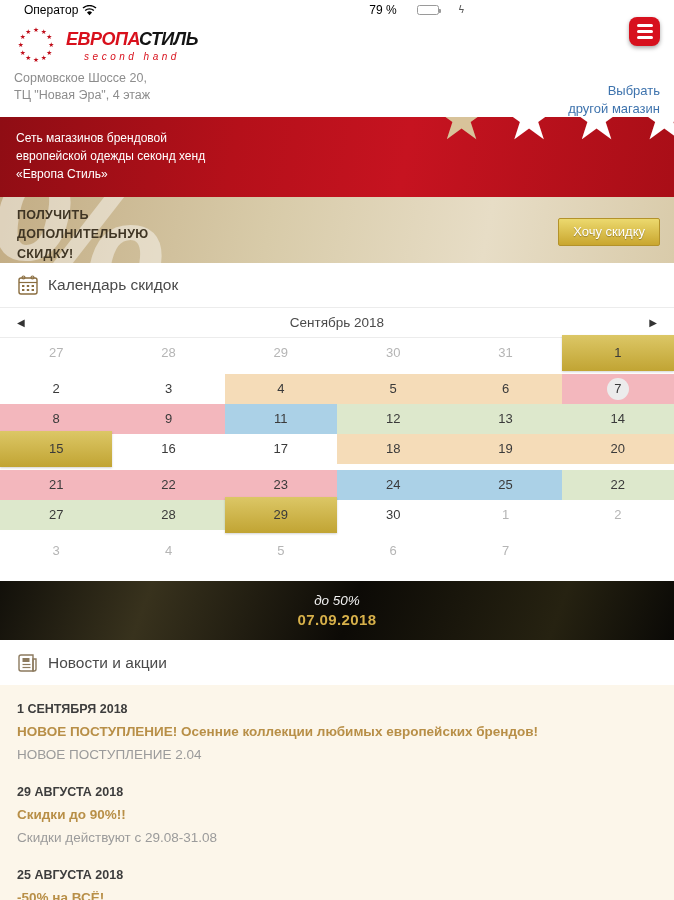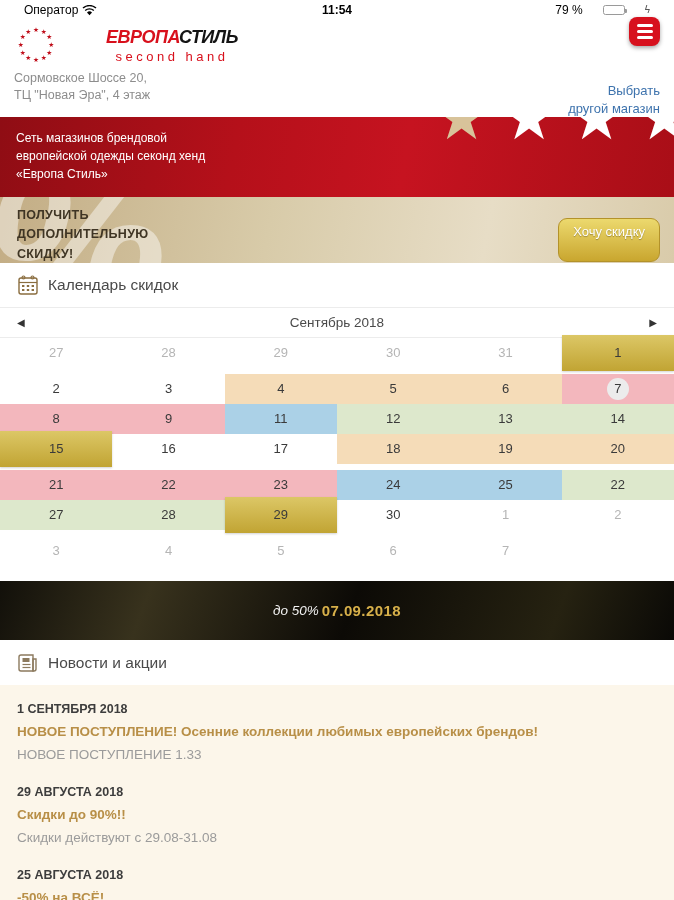--- a/index.html
+++ b/index.html
@@ -16,25 +16,25 @@
   .sb-right{ width:220px; display:flex; align-items:center; justify-content:flex-end; gap:20px; }
   .battery{ position:relative; width:22px; height:10px; border:1px solid #9a9a9a; border-radius:2.5px; padding:1px; }
   .battery::after{ content:""; position:absolute; right:-3px; top:2.5px; width:2px; height:4px; background:#9a9a9a; border-radius:0 1px 1px 0; }
   .battery-fill{ width:80%; height:100%; background:#53d769; border-radius:1px; }
   .bolt{ font-size:10px; color:#555; line-height:1; }
 
   
   .header{ position:relative; height:97px; background:#fff; padding:4px 14px 0; }
   .logo-row{ display:flex; align-items:center; gap:8px; }
   .logo-stars{ width:44px; height:42px; }
-  .logo-text-wrap{ display:flex; flex-direction:column; align-items:center;margin-left:40px; }
+  .logo-text-wrap{ display:flex; flex-direction:column; align-items:center; }
   .logo-text{ font-size:18px; font-weight:bold; font-style:italic; letter-spacing:-0.5px; white-space:nowrap; }
   .logo-red{ color:#d8101c; }
   .logo-black{ color:#141414; }
-  .logo-sub{ font-size:13px; letter-spacing:3.5px; color:#d8101c; margin-top:1px; }
+  .logo-sub{ font-size:10px; letter-spacing:3.5px; color:#d8101c; margin-top:1px;font-style:italic; }
   .phone{ font-size:15px; font-weight:bold; color:#1f1f1f; margin-top:9px; }
   .address{ font-size:12.5px; color:#8d8d8d; line-height:1.35; margin-top:4px; }
   .change-store{ position:absolute; right:14px; top:62px; text-align:right; font-size:13px; line-height:1.35; color:#3e73ad; cursor:pointer; }
   .hamburger{ position:absolute; right:14px; top:-3px; width:31px; height:29px; background:#d7111e; border-radius:8px;
     display:flex; flex-direction:column; justify-content:center; align-items:center; gap:2.5px; box-shadow:0 2px 4px rgba(0,0,0,.35); cursor:pointer; }
   .hamburger i{ width:16px; height:3.2px; background:#fff; border-radius:2px; }
 
   
   .promo{ position:relative; height:80px; overflow:hidden;
     background:linear-gradient(100deg,#8f0d14 0%,#b5101a 35%,#c61320 60%,#a90e17 100%); }
@@ -42,22 +42,22 @@
   .promo-stars{ position:absolute; top:0; right:-18px; display:flex; gap:12px; height:44px; overflow:hidden; }
   .banner-star{ display:block; position:relative; top:-30px; font-size:62px; line-height:62px; color:#fff; }
   .banner-star.tan{ color:#d8c39a; }
 
   
   .gold-banner{ position:relative; height:66px; overflow:hidden;
     background:linear-gradient(100deg,#c3ad85 0%,#d8cba9 40%,#e7ddc6 72%,#d9cbaa 100%); }
   .gold-watermark{ position:absolute; left:-15px; top:-72px; font-size:205px; font-weight:bold; font-style:italic;
     color:rgba(255,255,255,.45); pointer-events:none; }
   .gold-text{ position:relative; padding:9px 17px; font-size:12.5px; font-weight:bold; color:#3f3524; line-height:1.55; letter-spacing:.3px; }
-  .gold-btn{ position:absolute; right:14px; top:21px; padding:5px 14px 22px; font-size:13px; color:#fff;
-    background:linear-gradient(#ecd96e,#c9a62f); border:1px solid #b3922a; border-radius:9px;
+  .gold-btn{ position:absolute; right:14px; top:21px; padding:5px 14px 6px; font-size:13px; color:#fff;
+    background:linear-gradient(#ecd96e,#c9a62f); border:1px solid #b3922a; border-radius:2px;
     text-shadow:0 1px 1px rgba(0,0,0,.3); cursor:pointer; }
 
   
   .section-head{ display:flex; align-items:center; gap:9px; padding-left:17px; }
   .section-head.cal{ height:44px; }
   .section-head.news{ height:45px; }
   .section-title{ font-size:15.5px; color:#4a4a4a; }
 
   
   .cal-nav{ position:relative; height:31px; line-height:30px; text-align:center; font-size:13.5px; color:#4a4a4a;
@@ -71,21 +71,21 @@
   .cell.peach{ background:#f5dcb8; }
   .cell.pink{ background:#f3b7bd; }
   .cell.blue{ background:#abd1e7; }
   .cell.green{ background:#dde8cc; }
   .cell.gold{ position:relative; top:-3px; height:36px; line-height:36px; z-index:1;
     background:linear-gradient(#dcc766,#c1a433); box-shadow:0 1px 2px rgba(0,0,0,.18); }
   .cell.today span{ display:inline-block; width:22px; height:22px; line-height:22px; border-radius:50%; background:#ececec; }
   .cal-bottom-gap{ height:15px; background:#fff; }
 
   
-  .sale-banner{ height:59px; display:flex; flex-direction:row; align-items:center; justify-content:center; gap:3px;
+  .sale-banner{ height:59px; display:flex; flex-direction:column; align-items:center; justify-content:center; gap:3px;
     background:linear-gradient(110deg,#12100a 0%,#38321d 22%,#0c0a06 52%,#262211 82%,#0a0906 100%); }
   .sale-discount{ color:#f2f2f2; font-style:italic; font-size:13.5px; }
   .sale-date{ color:#d7b04a; font-weight:bold; font-size:15px; letter-spacing:.4px; }
 
   
   .news-body{ height:248px; background:#fcf6ea; padding:17px 17px 0; overflow:hidden; }
   .news-item{ margin-bottom:23px; cursor:pointer; }
   .news-date{ font-size:12.5px; font-weight:bold; color:#3d3d3d; margin-bottom:8px; }
   .news-title{ font-size:13.5px; font-weight:bold; color:#b88f47; margin-bottom:8px; }
   .news-sub{ font-size:13.5px; color:#9b9b9b; }
@@ -95,21 +95,20 @@
 
 <div class="statusbar">
   <div class="sb-left">
     <span>Оператор</span>
     <svg width="15" height="11" viewBox="0 0 15 11">
       <path d="M7.5 10.2 L5 7.4 a3.8 3.8 0 0 1 5 0 Z" fill="#000"></path>
       <path d="M3.2 5.5 a6.4 6.4 0 0 1 8.6 0" fill="none" stroke="#000" stroke-width="1.4"></path>
       <path d="M1 3.1 a9.6 9.6 0 0 1 13 0" fill="none" stroke="#000" stroke-width="1.4"></path>
     </svg>
   </div>
-  <div class="sb-center">11:54</div>
   <div class="sb-right">
     <span>79 %</span>
     <span class="battery"><span class="battery-fill"></span></span>
     <span class="bolt">ϟ</span>
   </div>
 </div>
 
 <div class="header">
   <div class="hamburger">
       <i></i>
@@ -255,21 +254,21 @@
     <line x1="5.5" y1="15.5" x2="13.5" y2="15.5" stroke="#8c7a5e" stroke-width="1.2"></line>
   </svg>
   <span class="section-title">Новости и акции</span>
 </div>
 
 <div class="news-body">
   <div id="news-items">
       <div class="news-item">
         <div class="news-date">1 СЕНТЯБРЯ 2018</div>
         <div class="news-title">НОВОЕ ПОСТУПЛЕНИЕ! Осенние коллекции любимых европейских брендов!</div>
-        <div class="news-sub">НОВОЕ ПОСТУПЛЕНИЕ 1.33</div>
+        <div class="news-sub">НОВОЕ ПОСТУПЛЕНИЕ 2.04</div>
       </div>
       <div class="news-item">
         <div class="news-date">29 АВГУСТА 2018</div>
         <div class="news-title">Скидки до 90%!!</div>
         <div class="news-sub">Скидки действуют с 29.08-31.08</div>
       </div>
       <div class="news-item">
         <div class="news-date">25 АВГУСТА 2018</div>
         <div class="news-title">-50% на ВСЁ!</div>
       </div>

